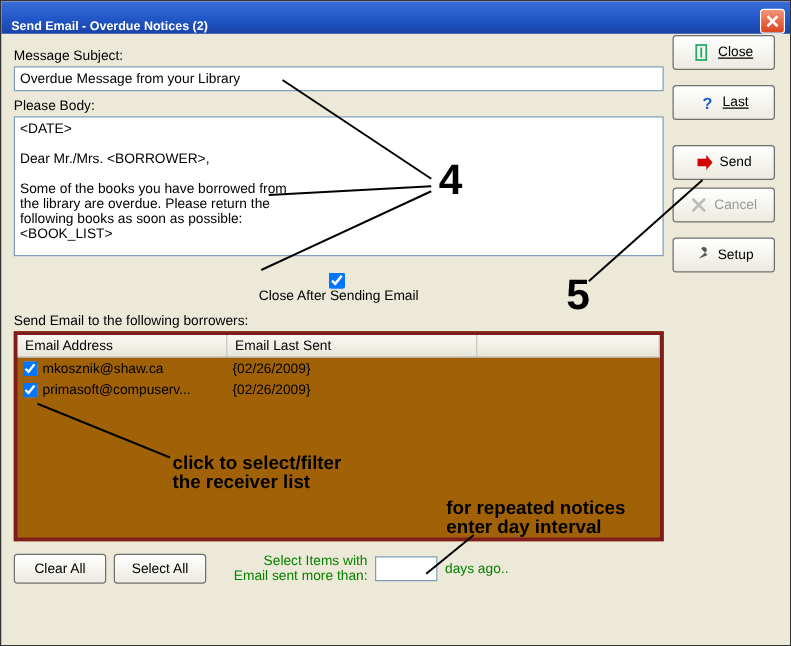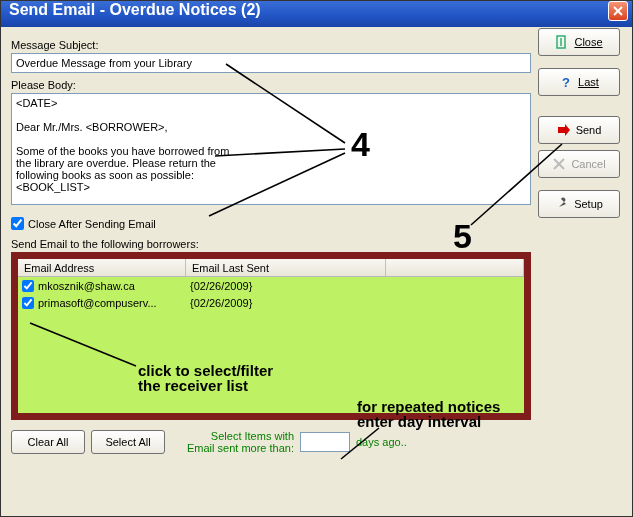--- a/index.html
+++ b/index.html
@@ -11,26 +11,26 @@
     width: 633px;
     height: 517px;
     overflow: hidden;
     border: 1px solid #333;
     position: relative;
   }
   .titlebar {
     height: 26px;
     background: linear-gradient(to bottom, #3a6ed5 0%, #2358c9 50%, #1843a8 100%);
     display: flex;
-    align-items: flex-start;
+    align-items: flex-end;
     justify-content: space-between;
     padding: 0 4px 0 8px;
     color: #fff;
     font-weight: bold;
-    font-size: 16px;
+    font-size: 10px;
   }
   .close-x {
     width: 20px; height: 20px;
     background: linear-gradient(to bottom, #f59577, #d9431d);
     border: 1px solid #fff;
     border-radius: 3px;
     display: flex; align-items: center; justify-content: center;
     cursor: pointer;
   }
   .close-x svg { width: 10px; height: 10px; }
@@ -64,29 +64,29 @@
     color: #000;
   }
   #subject { height: 20px; }
   #body {
     height: 112px;
     resize: none;
     white-space: pre-wrap;
   }
   .chk-row {
     margin-top: 10px;
-    display: flex; align-items: center;
+    display: flex; align-items: center; flex-direction: column;
   }
   .chk-row input { margin: 0 4px 0 0; }
   .sendto-lbl { margin-top: 8px; }
   .table-wrap {
     width: 100%;
     height: 168px;
-    border: 7px solid #7f1d1d;
-    background: #bef264;
+    border: 3px solid #7f1d1d;
+    background: #a16207;
     overflow: hidden;
   }
   .thead {
     display: flex;
     background: #ece9d8;
     border-bottom: 1px solid #b8b8b8;
     height: 18px;
     font-size: 11px;
   }
   .th {

